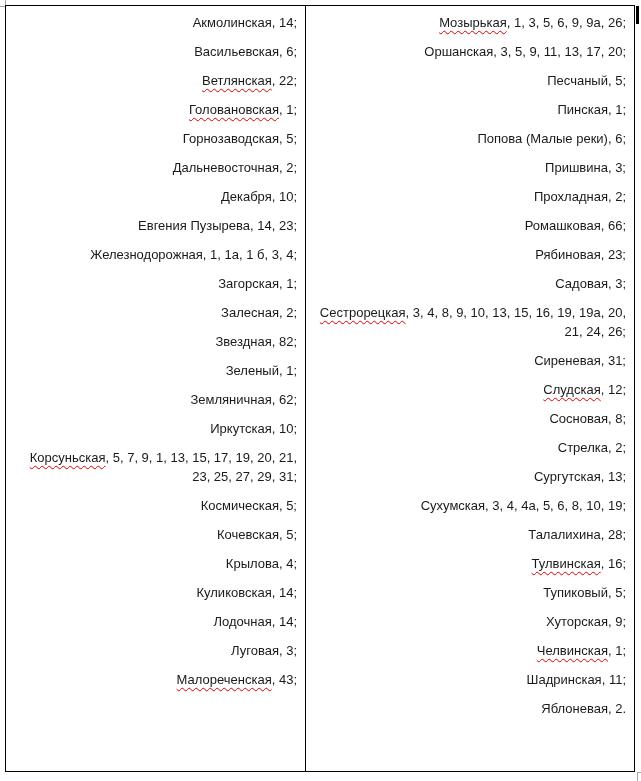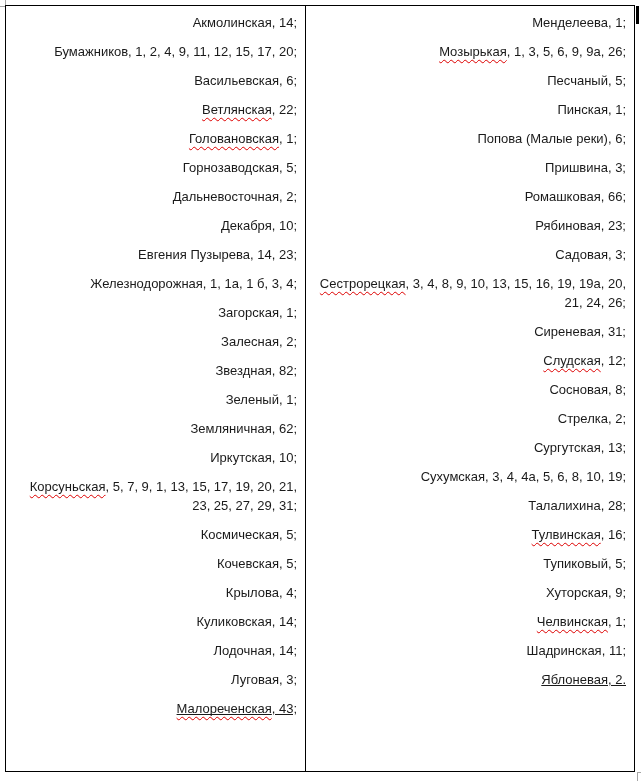--- a/index.html
+++ b/index.html
@@ -42,21 +42,21 @@
     padding-left: 8px;
   }
   .entry {
     margin: 0 0 10px 0;
     font-size: 13px;
     line-height: 19px;
     white-space: pre-wrap;
     color: #1a1a1a;
     text-align: right;
   }
-  .entry:last-child { margin-bottom: 9px; text-decoration: underline; }
+  .entry:last-child { margin-bottom: 9px; }
   .misspelled {
     text-decoration: underline;
     text-decoration-style: wavy;
     text-decoration-color: #dd0000;
     text-decoration-thickness: 1px;
     text-underline-offset: 3px;
     text-decoration-skip-ink: none;
   }
   
   .handle-tl {
@@ -92,21 +92,20 @@
 </head>
 <body>
 
 <div class="page">
 
   <div class="handle-tl"></div>
 
   <div class="addr-table">
     <div class="cell left">
         <p class="entry">Акмолинская, 14;</p>
-        <p class="entry">Бумажников, 1, 2, 4, 9, 11, 12, 15, 17, 20;</p>
         <p class="entry">Васильевская, 6;</p>
         <p class="entry"><span class="misspelled">Ветлянская</span>, 22;</p>
         <p class="entry"><span class="misspelled">Головановская</span>, 1;</p>
         <p class="entry">Горнозаводская, 5;</p>
         <p class="entry">Дальневосточная, 2;</p>
         <p class="entry">Декабря, 10;</p>
         <p class="entry">Евгения Пузырева, 14, 23;</p>
         <p class="entry">Железнодорожная, 1, 1а, 1 б, 3, 4;</p>
         <p class="entry">Загорская, 1;</p>
         <p class="entry">Залесная, 2;</p>
@@ -118,26 +117,27 @@
 23, 25, 27, 29, 31;</p>
         <p class="entry">Космическая, 5;</p>
         <p class="entry">Кочевская, 5;</p>
         <p class="entry">Крылова, 4;</p>
         <p class="entry">Куликовская, 14;</p>
         <p class="entry">Лодочная, 14;</p>
         <p class="entry">Луговая, 3;</p>
         <p class="entry"><span class="misspelled">Малореченская</span>, 43;</p>
       </div>
     <div class="cell right">
-        <p class="entry">Менделеева, 1;</p>
         <p class="entry"><span class="misspelled">Мозырькая</span>, 1, 3, 5, 6, 9, 9а, 26;</p>
+        <p class="entry">Оршанская, 3, 5, 9, 11, 13, 17, 20;</p>
         <p class="entry">Песчаный, 5;</p>
         <p class="entry">Пинская, 1;</p>
         <p class="entry">Попова (Малые реки), 6;</p>
         <p class="entry">Пришвина, 3;</p>
+        <p class="entry">Прохладная, 2;</p>
         <p class="entry">Ромашковая, 66;</p>
         <p class="entry">Рябиновая, 23;</p>
         <p class="entry">Садовая, 3;</p>
         <p class="entry"><span class="misspelled">Сестрорецкая</span>, 3, 4, 8, 9, 10, 13, 15, 16, 19, 19а, 20,
 21, 24, 26;</p>
         <p class="entry">Сиреневая, 31;</p>
         <p class="entry"><span class="misspelled">Слудская</span>, 12;</p>
         <p class="entry">Сосновая, 8;</p>
         <p class="entry">Стрелка, 2;</p>
         <p class="entry">Сургутская, 13;</p>

